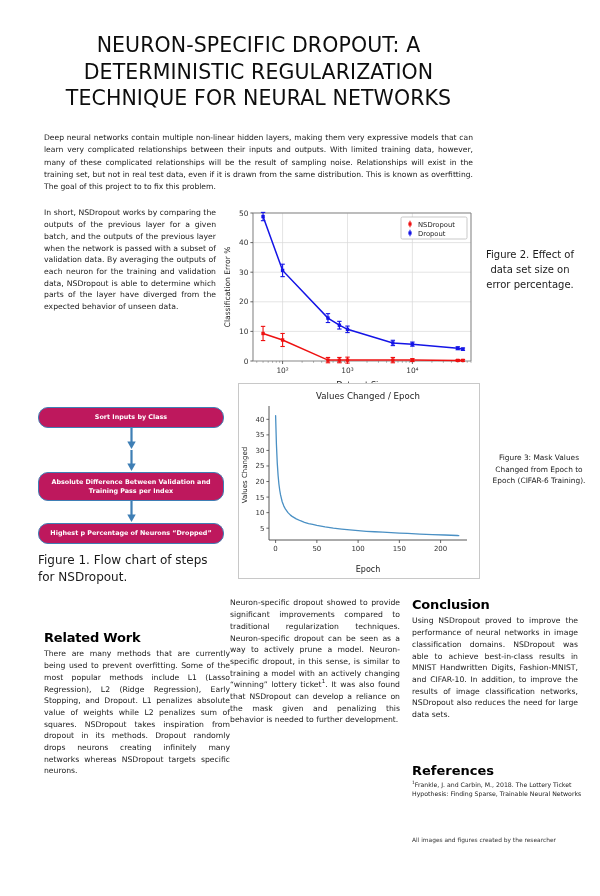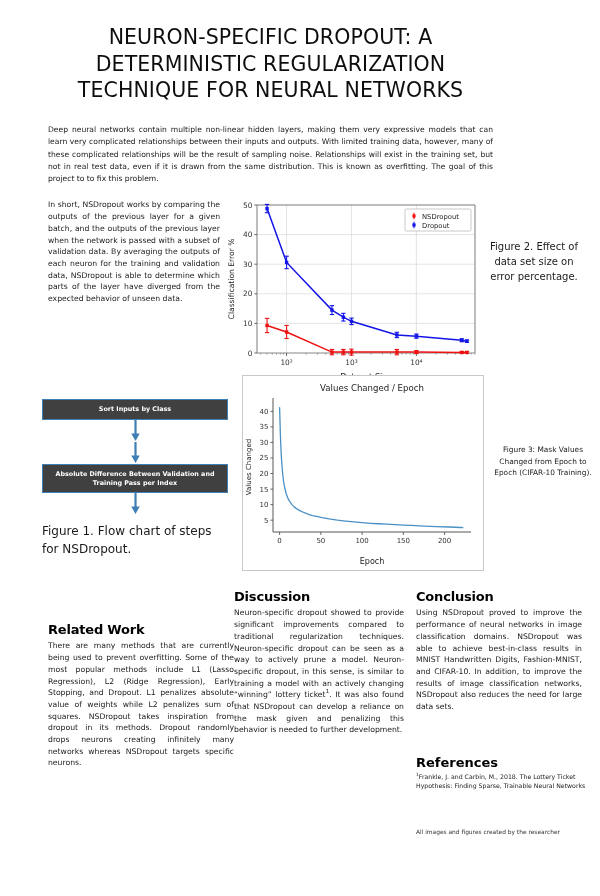--- a/index.html
+++ b/index.html
@@ -13,22 +13,21 @@
     font-family: "DejaVu Sans", sans-serif;
     color: #000000;
     overflow: hidden;
     position: relative;
   }
   .poster {
     position: relative;
     width: 517px;
     height: 896px;
     box-sizing: border-box;
-    padding: 0;
-    margin-left: 12px;
+    padding: 8px;
   }
 
   
   .title {
     text-align: center;
     font-family: "DejaVu Sans", sans-serif;
     font-size: 20.5px;
     line-height: 1.30;
     font-weight: 400;
     letter-spacing: 0.1px;
@@ -84,23 +83,23 @@
   }
 
   
   .flow {
     position: absolute;
     left: 30px;
     top: 200px;
     width: 186px;
   }
   .flow-box {
-    background: #404040;
+    background: #be185d;
     border: 1px solid #3f7fb5;
-    border-radius: 0;
+    border-radius: 10px;
     color: #ffffff;
     font-size: 6.4px;
     font-weight: bold;
     text-align: center;
     padding: 5px 6px;
     line-height: 1.35;
     box-sizing: border-box;
     width: 100%;
   }
   .flow-arrow {
@@ -238,20 +237,21 @@
             <polygon points="5.5,21 1.3,13.5 9.7,13.5" fill="#3f7fb5"></polygon>
           </svg>
       </div>
       <div class="flow-box">Absolute Difference Between Validation and Training Pass per Index</div>
       <div class="flow-arrow">
         <svg width="11" height="22" viewBox="0 0 11 22">
             <line x1="5.5" y1="0" x2="5.5" y2="14" stroke="#3f7fb5" stroke-width="2.2"></line>
             <polygon points="5.5,21 1.3,13.5 9.7,13.5" fill="#3f7fb5"></polygon>
           </svg>
       </div>
+      <div class="flow-box">Highest p Percentage of Neurons “Dropped”</div>
       <div class="fig-cap">Figure 1. Flow chart of steps for NSDropout.</div>
     </div>
 
     <div class="related-block">
       <h2 class="sec">Related Work</h2>
       <p class="body">There are many methods that are currently being used to prevent overfitting. Some of the most popular methods include L1 (Lasso Regression), L2 (Ridge Regression), Early Stopping, and Dropout. L1 penalizes absolute value of weights while L2 penalizes sum of squares. NSDropout takes inspiration from dropout in its methods. Dropout randomly drops neurons creating infinitely many networks whereas NSDropout targets specific neurons.</p>
     </div>
 
     <div class="fig2-wrap">
       <svg id="svg-fig2" width="258" height="190" viewBox="0 0 258 190">
@@ -432,24 +432,23 @@
           <text x="119.10000000000001" y="167" text-anchor="middle" font-size="7" fill="#333">100</text>
           <line x1="160.35" y1="156" x2="160.35" y2="159" stroke="#444" stroke-width="0.8"></line>
           <text x="160.35" y="167" text-anchor="middle" font-size="7" fill="#333">150</text>
           <line x1="201.6" y1="156" x2="201.6" y2="159" stroke="#444" stroke-width="0.8"></line>
           <text x="201.6" y="167" text-anchor="middle" font-size="7" fill="#333">200</text>
           <text x="129" y="188" text-anchor="middle" font-size="8" fill="#222">Epoch</text>
           <text x="8" y="91" text-anchor="middle" font-size="7" fill="#222" transform="rotate(-90 8 91)">Values Changed</text>
           <path d="M36.60 31.60 L37.42 60.21 L38.25 78.87 L39.08 91.31 L39.90 100.02 L40.73 106.24 L41.55 110.90 L43.20 117.75 L44.85 122.10 L46.50 125.21 L48.98 128.63 L51.45 131.12 L53.10 132.36 L57.23 134.85 L61.35 136.72 L65.47 138.27 L69.60 139.52 L73.72 140.45 L77.85 141.38 L86.10 142.94 L94.35 144.18 L102.60 145.11 L110.85 145.89 L119.10 146.67 L127.35 147.29 L135.60 147.76 L143.85 148.22 L152.10 148.69 L160.35 149.16 L168.60 149.47 L180.97 150.09 L193.35 150.56 L205.72 151.02 L218.10 151.49 L219.75 151.65 " fill="none" stroke="#4a90c4" stroke-width="1.3" stroke-linejoin="round" stroke-linecap="round"></path>
         </svg>
     </div>
-    <div class="fig3-cap">Figure 3: Mask Values Changed from Epoch to Epoch (CIFAR-10 Training).</div>
+    <div class="fig3-cap">Figure 3: Mask Values Changed from Epoch to Epoch (CIFAR-6 Training).</div>
 
     <div class="discussion-block">
-      <h2 class="sec">Discussion</h2>
       <p class="body"><span>Neuron-specific dropout showed to provide significant improvements compared to traditional regularization techniques. Neuron-specific dropout can be seen as a way to actively prune a model. Neuron-specific dropout, in this sense, is similar to training a model with an actively changing “winning” lottery ticket</span><sup>1</sup><span>. It was also found that NSDropout can develop a reliance on the mask given and penalizing this behavior is needed to further development.</span></p>
     </div>
 
     <div class="conclusion-block">
       <h2 class="sec">Conclusion</h2>
       <p class="body">Using NSDropout proved to improve the performance of neural networks in image classification domains. NSDropout was able to achieve best-in-class results in MNIST Handwritten Digits, Fashion-MNIST, and CIFAR-10. In addition, to improve the results of image classification networks, NSDropout also reduces the need for large data sets.</p>
     </div>
 
     <div class="references-block">
       <h3 class="refs">References</h3>

